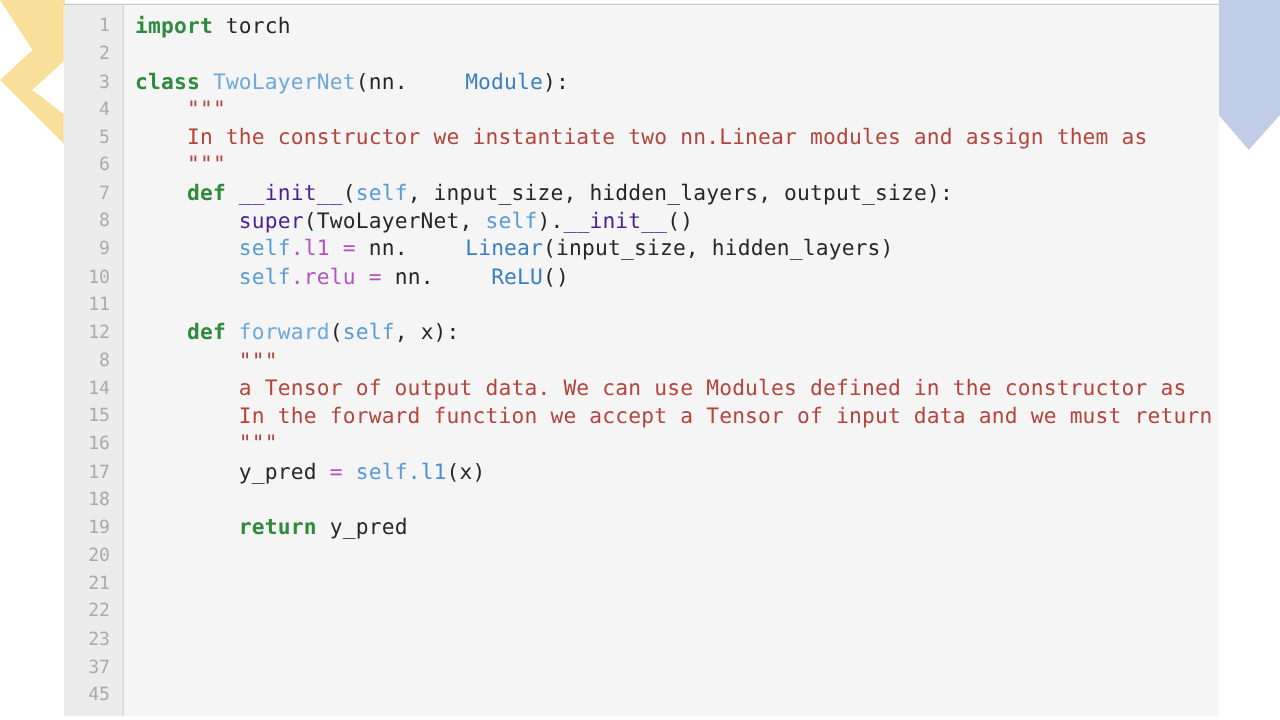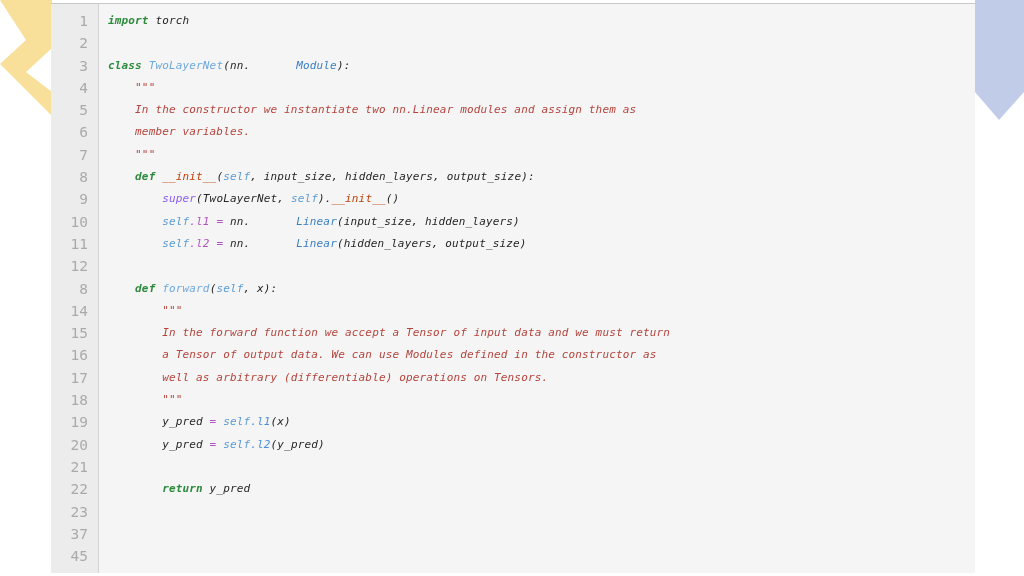--- a/index.html
+++ b/index.html
@@ -74,36 +74,35 @@
 
   #code-area {
     flex: 1 1 auto;
     padding-top: 6px;
     padding-left: 9px;
     overflow: hidden;
   }
   .code-line {
     height: 22.3px;
     line-height: 22.3px;
-    font-size: 11px;
+    font-size: 17px;
     white-space: pre;
     font-family: "DejaVu Sans Mono", "Liberation Mono", monospace;
     letter-spacing: 0.15px;
-    font-style: italic;
   }
 
   
   .tok-kw       { color: #2e8b3d; font-weight: bold; }   
   .tok-plain    { color: #262626; }                       
   .tok-ns       { color: #3a7fc1; }                       
   .tok-class    { color: #6ea8dc; margin-top: 48px; }                       
   .tok-type     { color: #3a7fc1; padding-left: 46px; }                       
-  .tok-builtin  { color: #8b5cf6; }                       
+  .tok-builtin  { color: #4c1d95; }                       
   .tok-self     { color: #5b9bd5; }                       
-  .tok-dunder   { color: #c2410c; }                       
+  .tok-dunder   { color: #4c1d95; }                       
   .tok-attr     { color: #b055c0; }                       
   .tok-meth     { color: #4a90d9; }                       
   .tok-op       { color: #b055c0; }                       
   .tok-str      { color: #b4443c; }                       
 </style>
 </head>
 <body>
 
 <svg id="deco-yellow-chevron" viewBox="0 0 52 116" preserveAspectRatio="none" aria-hidden="true">
   <path d="M 0 0 L 52 0 L 52 48 L 26 72 L 52 92 L 52 116 L 0 64 L 26 40 Z" fill="#f8e09a"></path>
@@ -140,31 +139,28 @@
       <span class="gutter-num">23</span>
       <span class="gutter-num">37</span>
       <span class="gutter-num">45</span>
     </div>
   <div id="code-area">
       <div class="code-line"><span class="tok-kw">import</span><span class="tok-plain"> torch</span></div>
       <div class="code-line">&nbsp;</div>
       <div class="code-line"><span class="tok-kw">class</span><span class="tok-plain"> </span><span class="tok-class">TwoLayerNet</span><span class="tok-plain">(nn.</span><span class="tok-type">Module</span><span class="tok-plain">):</span></div>
       <div class="code-line"><span class="tok-str">    """</span></div>
       <div class="code-line"><span class="tok-str">    In the constructor we instantiate two nn.Linear modules and assign them as</span></div>
-      <div class="code-line"><span class="tok-str">    member variables.</span></div>
       <div class="code-line"><span class="tok-str">    """</span></div>
       <div class="code-line"><span class="tok-plain">    </span><span class="tok-kw">def</span><span class="tok-plain"> </span><span class="tok-dunder">__init__</span><span class="tok-plain">(</span><span class="tok-self">self</span><span class="tok-plain">, input_size, hidden_layers, output_size):</span></div>
       <div class="code-line"><span class="tok-plain">        </span><span class="tok-builtin">super</span><span class="tok-plain">(TwoLayerNet, </span><span class="tok-self">self</span><span class="tok-plain">).</span><span class="tok-dunder">__init__</span><span class="tok-plain">()</span></div>
       <div class="code-line"><span class="tok-plain">        </span><span class="tok-self">self</span><span class="tok-attr">.</span><span class="tok-attr">l1</span><span class="tok-plain"> </span><span class="tok-op">=</span><span class="tok-plain"> nn.</span><span class="tok-type">Linear</span><span class="tok-plain">(input_size, hidden_layers)</span></div>
-      <div class="code-line"><span class="tok-plain">        </span><span class="tok-self">self</span><span class="tok-attr">.</span><span class="tok-attr">l2</span><span class="tok-plain"> </span><span class="tok-op">=</span><span class="tok-plain"> nn.</span><span class="tok-type">Linear</span><span class="tok-plain">(hidden_layers, output_size)</span></div>
+      <div class="code-line"><span class="tok-plain">        </span><span class="tok-self">self</span><span class="tok-attr">.</span><span class="tok-attr">relu</span><span class="tok-plain"> </span><span class="tok-op">=</span><span class="tok-plain"> nn.</span><span class="tok-type">ReLU</span><span class="tok-plain">()</span></div>
       <div class="code-line">&nbsp;</div>
       <div class="code-line"><span class="tok-plain">    </span><span class="tok-kw">def</span><span class="tok-plain"> </span><span class="tok-class">forward</span><span class="tok-plain">(</span><span class="tok-self">self</span><span class="tok-plain">, x):</span></div>
       <div class="code-line"><span class="tok-str">        """</span></div>
+      <div class="code-line"><span class="tok-str">        a Tensor of output data. We can use Modules defined in the constructor as</span></div>
       <div class="code-line"><span class="tok-str">        In the forward function we accept a Tensor of input data and we must return</span></div>
-      <div class="code-line"><span class="tok-str">        a Tensor of output data. We can use Modules defined in the constructor as</span></div>
-      <div class="code-line"><span class="tok-str">        well as arbitrary (differentiable) operations on Tensors.</span></div>
       <div class="code-line"><span class="tok-str">        """</span></div>
       <div class="code-line"><span class="tok-plain">        y_pred </span><span class="tok-op">=</span><span class="tok-plain"> </span><span class="tok-self">self</span><span class="tok-meth">.</span><span class="tok-meth">l1</span><span class="tok-plain">(x)</span></div>
-      <div class="code-line"><span class="tok-plain">        y_pred </span><span class="tok-op">=</span><span class="tok-plain"> </span><span class="tok-self">self</span><span class="tok-meth">.</span><span class="tok-meth">l2</span><span class="tok-plain">(y_pred)</span></div>
       <div class="code-line">&nbsp;</div>
       <div class="code-line"><span class="tok-plain">        </span><span class="tok-kw">return</span><span class="tok-plain"> y_pred</span></div>
     </div>
 </div>
 
 </body></html>

